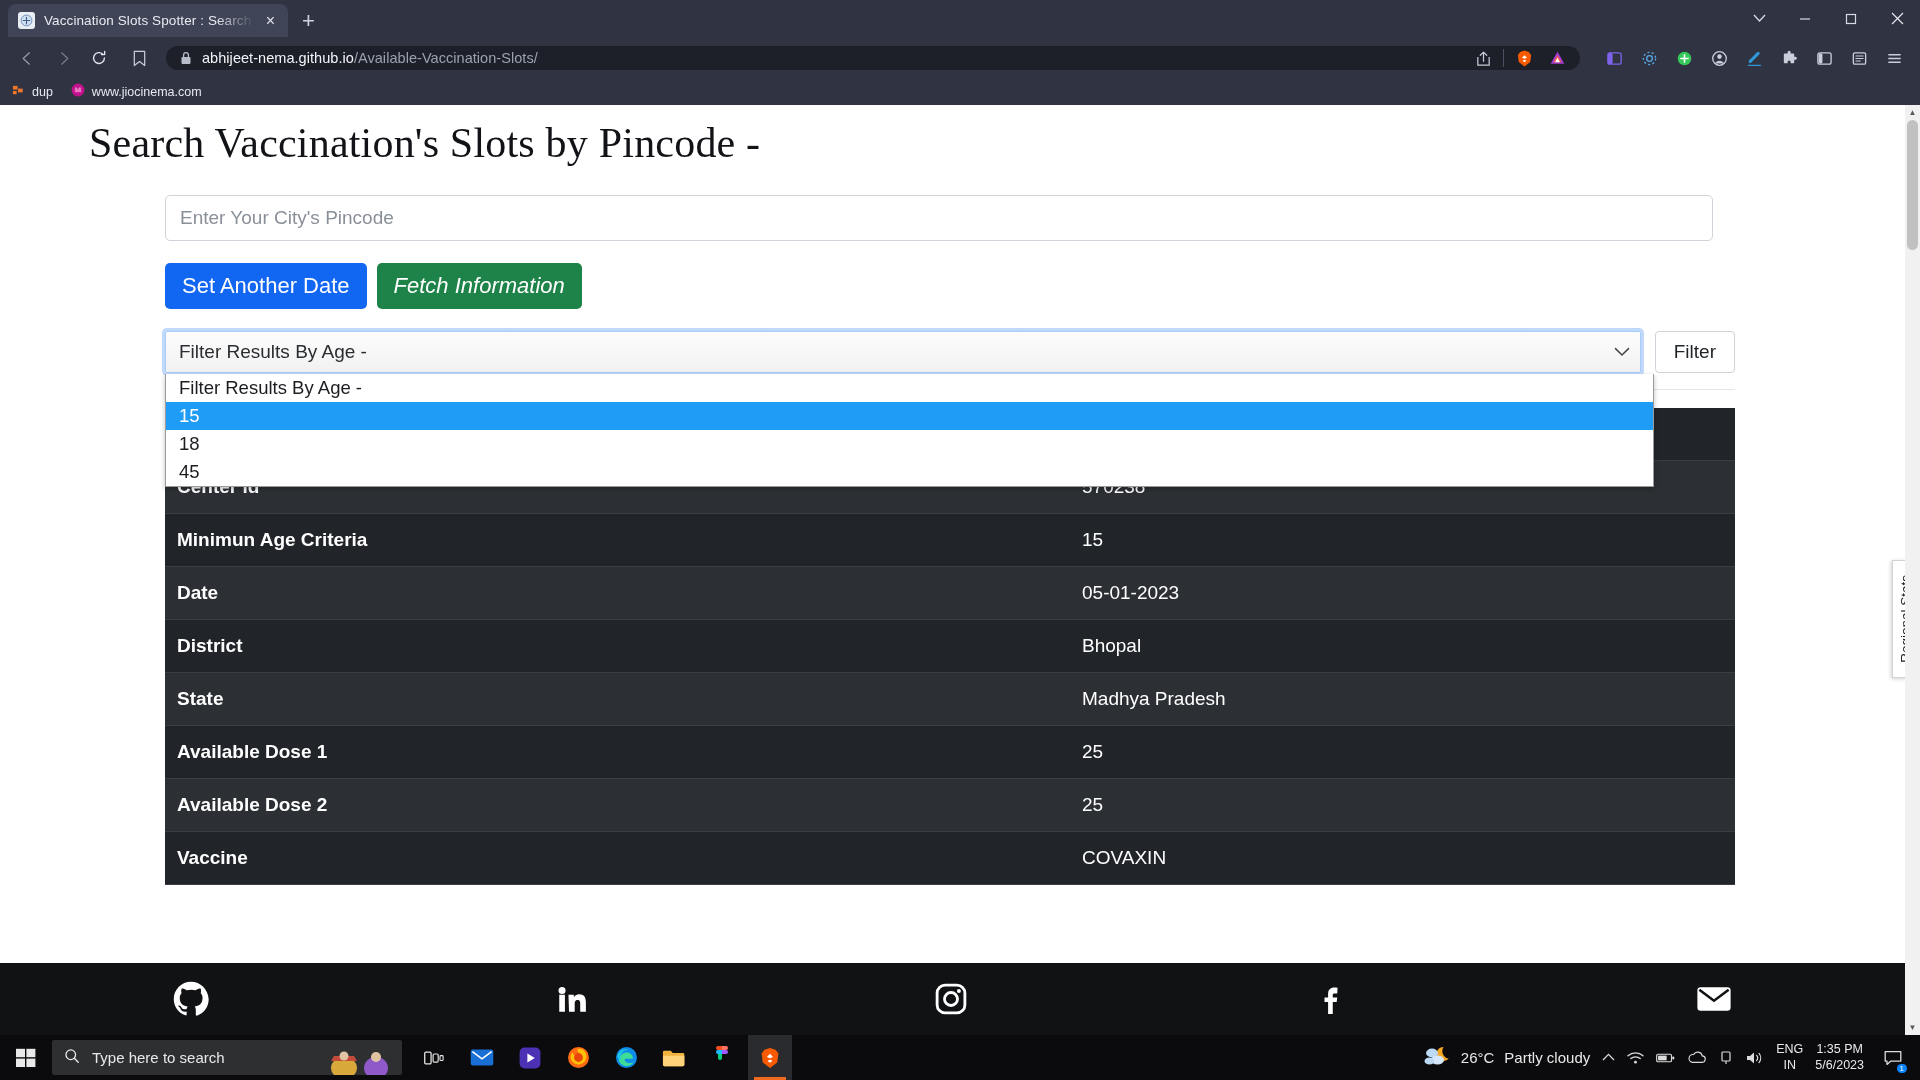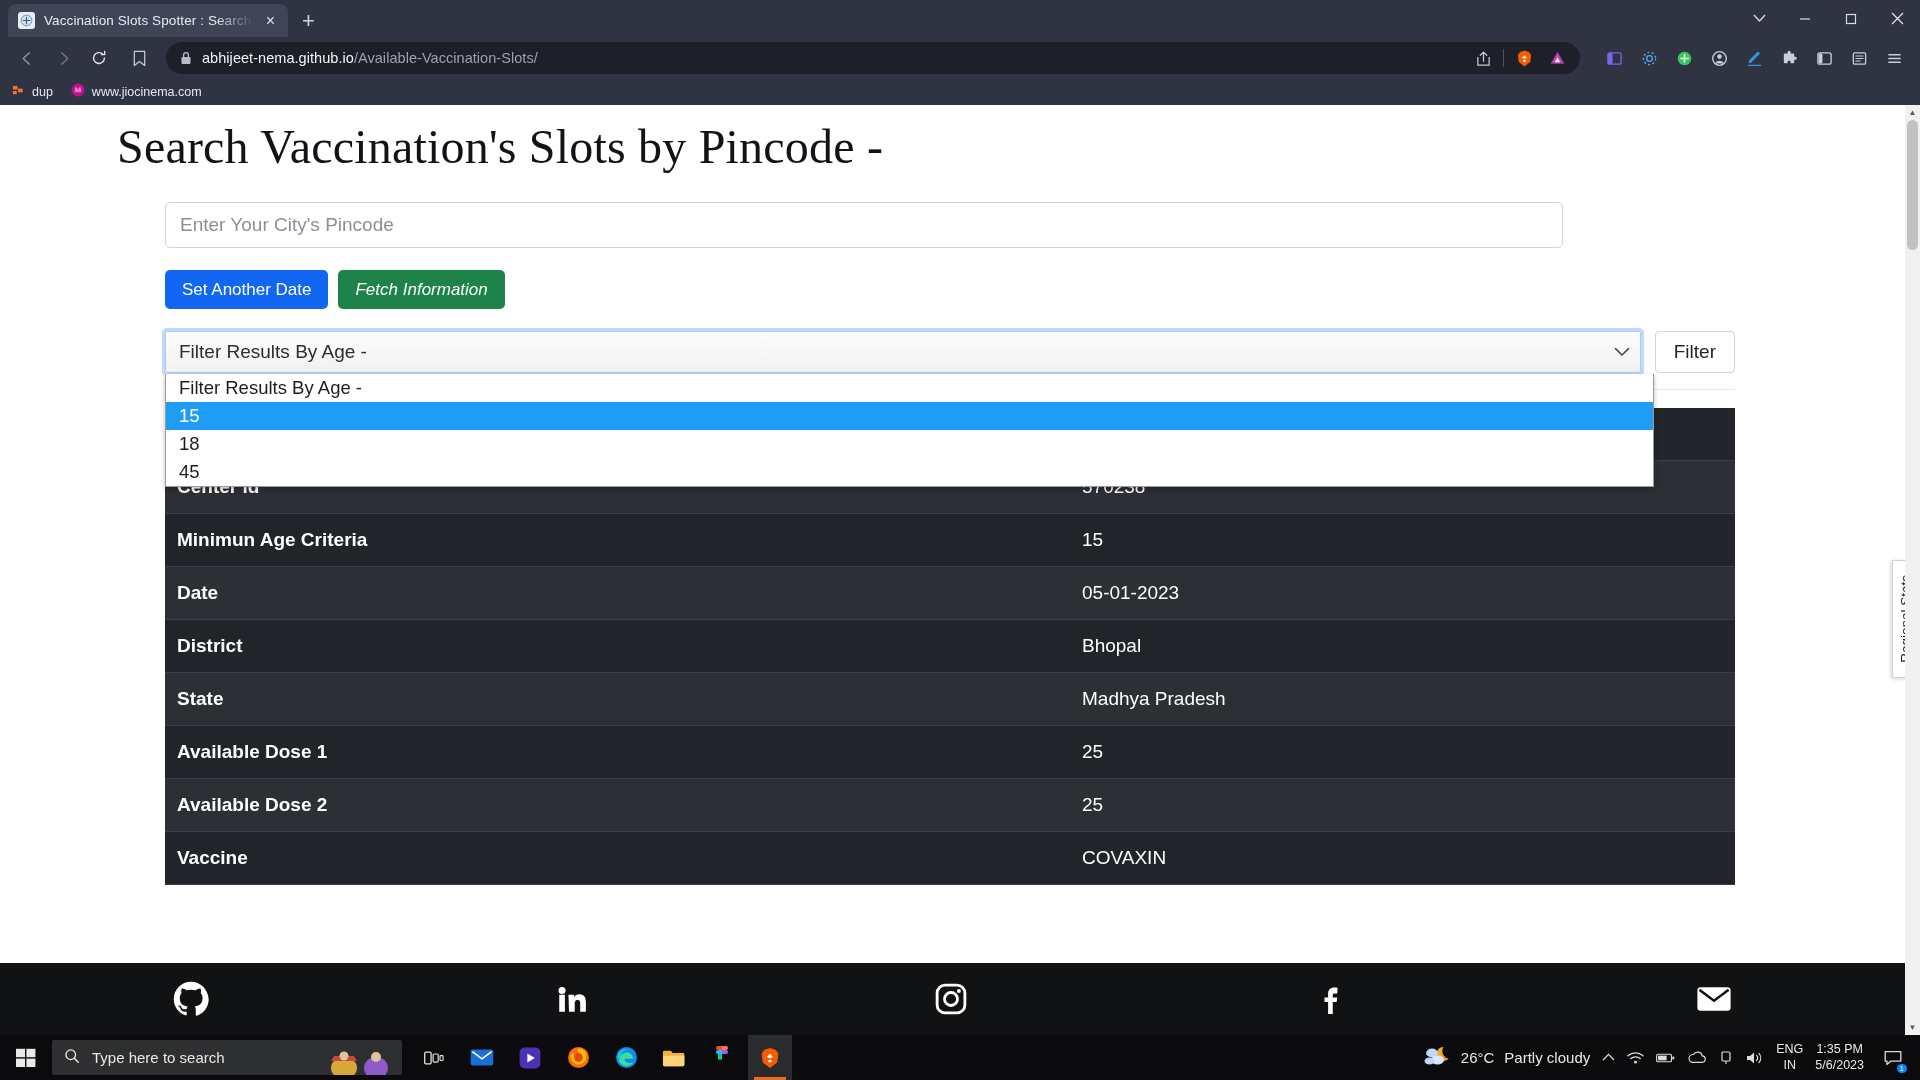--- a/index.html
+++ b/index.html
@@ -34,21 +34,21 @@
   .wincontrols { position: absolute; right: 0; top: 0; height: 37px; display: flex; align-items: center; }
   .wc { width: 46px; height: 37px; display: flex; align-items: center; justify-content: center; color: #d8dbe4; font-size: 13px; }
   .wc.close { color: #e6e8ef; }
 
   .navbar { height: 42px; background: #2f3342; display: flex; align-items: center; padding: 0 10px; gap: 2px; }
   .navbtn { width: 34px; height: 32px; display: flex; align-items: center; justify-content: center; color: #9aa0b0; }
   .navbtn.active { color: #e4e7ef; }
   .bookmark-star { width: 30px; height: 32px; display: flex; align-items: center; justify-content: center; color: #c9cdd9; margin-left: 6px; }
 
   .omnibox {
-    flex: 1; height: 32px; background: #1d2028; border-radius: 16px; display: flex; align-items: center;
+    flex: 1; height: 24px; background: #1d2028; border-radius: 16px; display: flex; align-items: center;
     padding: 0 6px 0 14px; margin: 0 10px; gap: 10px; min-width: 0;
   }
   .lock { color: #b6bcc9; display: flex; align-items: center; }
   .url { font-size: 14.5px; white-space: nowrap; overflow: hidden; flex: 1; letter-spacing: .05px; }
   .url .host { color: #f2f4f8; }
   .url .path { color: #9aa1b1; }
   .omni-right { display: flex; align-items: center; gap: 7px; padding-right: 4px; }
   .omni-ic { width: 26px; height: 26px; display: flex; align-items: center; justify-content: center; color: #c6cad5; }
   .omni-sep { width: 1px; height: 18px; background: #4b5163; }
 
@@ -58,32 +58,32 @@
   .bookmarkbar { height: 26px; background: #2f3342; display: flex; align-items: center; padding: 0 12px; gap: 18px; }
   .bm { display: flex; align-items: center; gap: 7px; }
   .bm-label { color: #e6e9f0; font-size: 12.5px; }
 
   
   .viewport { position: absolute; left: 0; top: 105px; width: 1920px; height: 930px; background: #fff; overflow: hidden; }
   .page { position: absolute; left: 0; top: 0; width: 1905px; }
 
   .page-title {
     font-family: "Liberation Serif", "DejaVu Serif", serif;
-    font-size: 48px; color: #111317; margin: 14px 0 0 117px; font-weight: 400; letter-spacing: .2px;
+    font-size: 42px; color: #111317; margin: 14px 0 0 89px; font-weight: 400; letter-spacing: .2px;
   }
 
   .pin-input {
     margin: 28px 165px 0 165px; height: 46px; border: 1px solid #ced4da; border-radius: 5px;
     background: #fff; display: flex; align-items: center; padding: 0 14px;
-    width: 1398px;
+    width: 1548px;
   }
   .pin-input span { color: #8a9099; font-size: 19px; }
 
   .btnrow { margin: 22px 0 0 165px; display: flex; gap: 10px; }
-  .btn { border: none; border-radius: 5px; color: #fff; font-size: 17px; padding: 9px 17px; font-family: inherit; line-height: 1.25; }
+  .btn { border: none; border-radius: 5px; color: #fff; font-size: 22px; padding: 9px 17px; font-family: inherit; line-height: 1.25; }
   .btn-blue { background: #1267f2; }
   .btn-green { background: #1d8348; font-style: italic; }
 
   .selectrow { margin: 22px 0 0 165px; display: flex; align-items: flex-start; width: 1570px; }
   .select-wrap { position: relative; flex: 1; }
   .select-box {
     height: 42px; background: linear-gradient(#fdfdfd,#f1f1f1); border: 1px solid #a9cdfb;
     box-shadow: 0 0 0 3px rgba(140,185,245,.55); border-radius: 2px;
     display: flex; align-items: center; justify-content: space-between; padding: 0 10px 0 13px;
   }

